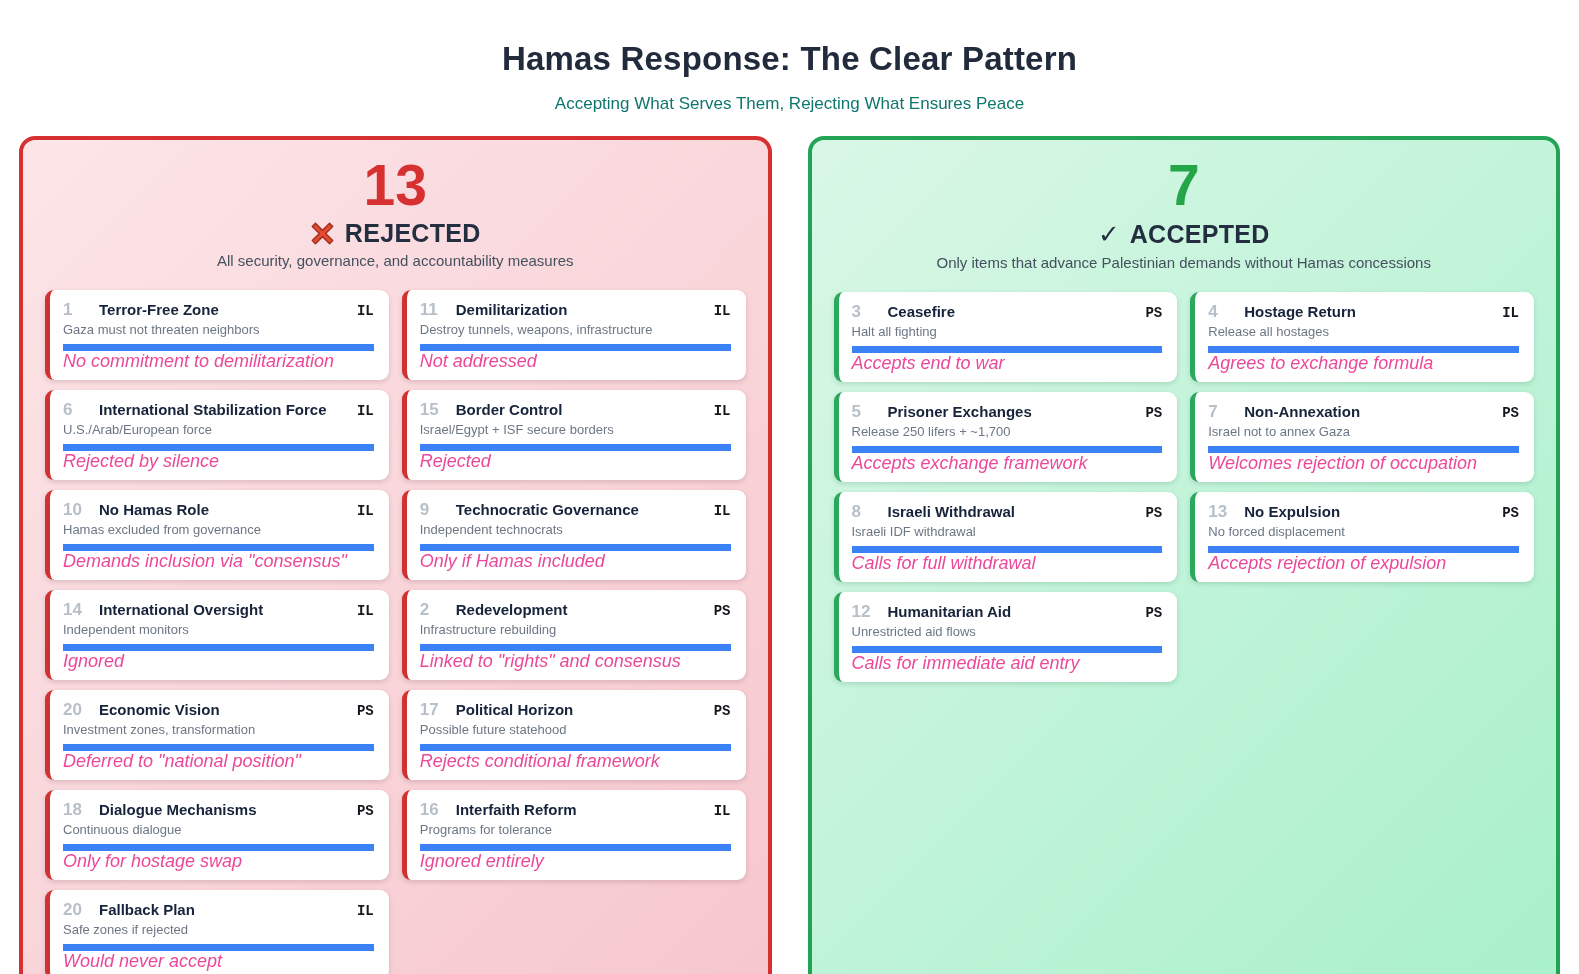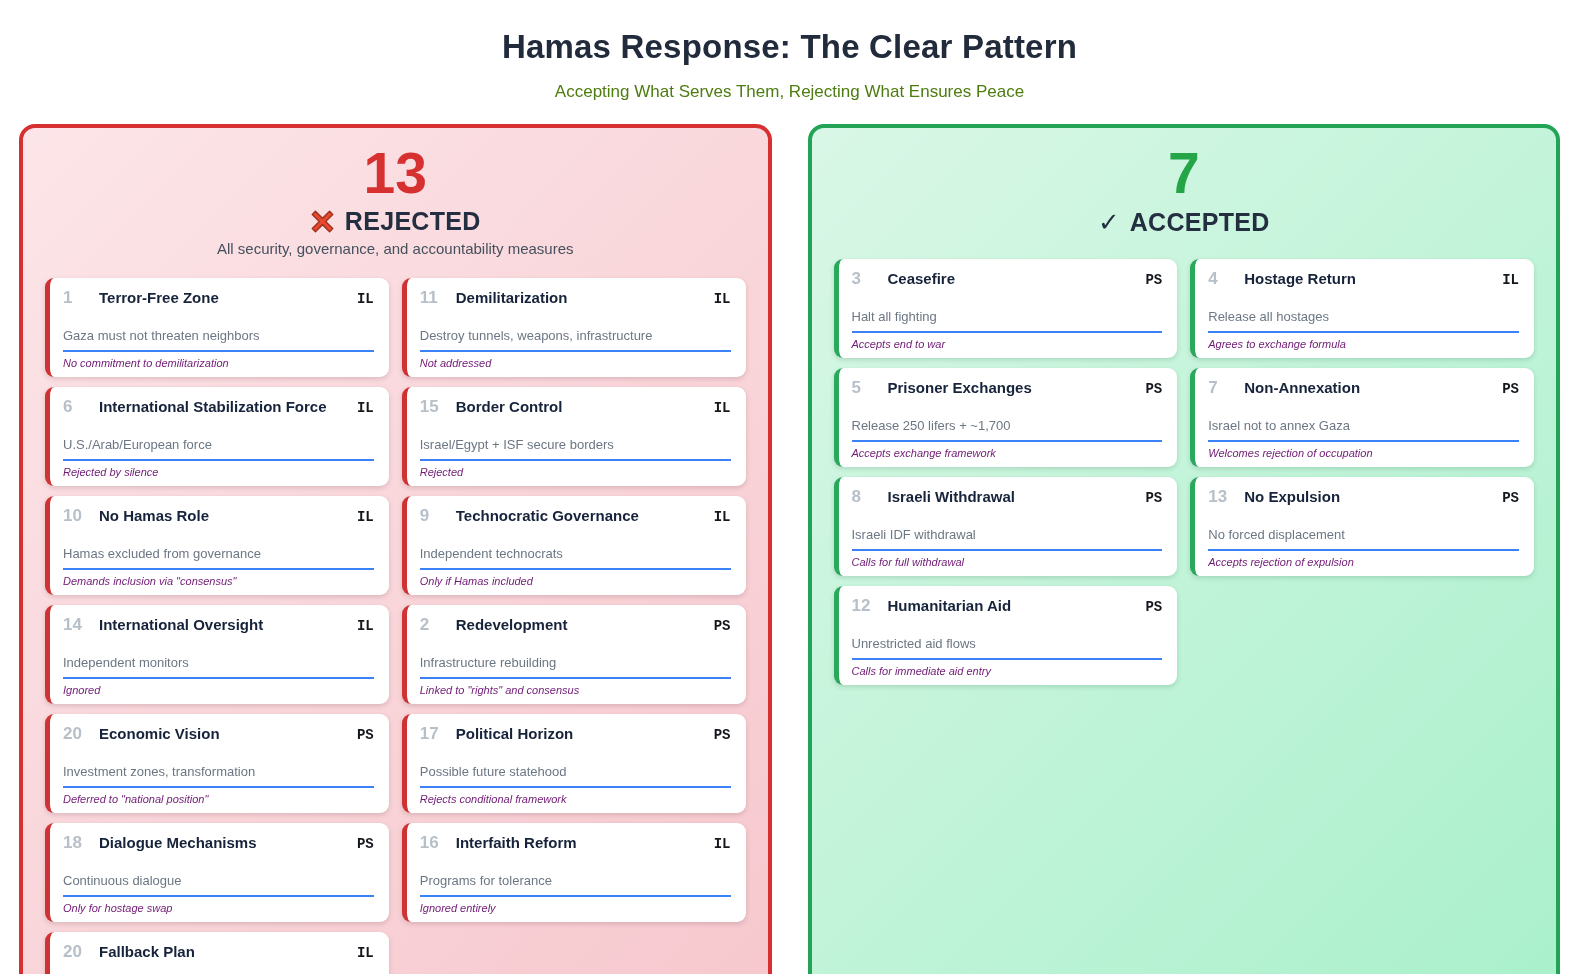--- a/index.html
+++ b/index.html
@@ -1,20 +1,20 @@
 <!DOCTYPE html>
 <html><head>
 <meta charset="utf-8">
 <style>
   * { margin:0; padding:0; box-sizing:border-box; }
   html,body { width:1579px; min-height:974px; background:#ffffff; font-family:"Liberation Sans",sans-serif; }
 
-  .header { text-align:center; padding-top:28px; }
+  .header { text-align:center; padding-top:40px; }
   .page-title { font-size:33px; font-weight:bold; color:#212b3b; letter-spacing:.2px; }
-  .page-subtitle { font-size:17px; color:#4d7c0f; margin-top:16px; }
+  .page-subtitle { font-size:17px; color:#0f766e; margin-top:16px; }
 
   .panels { display:flex; gap:36px; padding:0 19px; margin-top:22px; align-items:stretch; }
   .panel { flex:1; border-radius:16px; border:4px solid; min-height:822px; }
   .panel.rejected { border-color:#d63031; background:linear-gradient(135deg,#fce5e8 0%,#f6c7cd 100%); }
   .panel.accepted { border-color:#23a355; background:linear-gradient(135deg,#d9f7e6 0%,#a8f0cb 100%); }
 
   .panel-head { text-align:center; padding:14px 24px 4px; }
   .panel-count { font-size:57px; font-weight:bold; line-height:1.1; }
   .rejected .panel-count { color:#d63031; }
   .accepted .panel-count { color:#24a548; }
@@ -26,22 +26,22 @@
   .card-grid { display:grid; grid-template-columns:1fr 1fr; gap:10px 13px; padding:17px 22px 22px; align-content:start; }
   .card { background:#ffffff; border-radius:9px; border-left:5px solid; min-height:81px;
           padding:10px 15px 8px 13px; box-shadow:0 2px 5px rgba(90,40,50,.18); }
   .rejected .card { border-left-color:#cf3232; }
   .accepted .card { border-left-color:#2aa85c; box-shadow:0 2px 5px rgba(30,90,60,.18); }
 
   .card-top { display:flex; align-items:baseline; }
   .card-num { color:#b7bfc8; font-weight:bold; font-size:17px; min-width:26px; }
   .card-title { font-weight:bold; font-size:15px; color:#16233a; flex:1; margin-left:10px; }
   .card-tag { font-family:Liberation Mono, monospace; font-weight:bold; font-size:14px; color:#14181d; margin-left:8px; }
-  .card-detail { font-size:13px; color:#6c7784; margin-top:20px; padding-bottom:7px; border-bottom:2px solid #3b82f6; }
-  .card-response { font-size:11px; font-style:italic; color:#701a75; margin-top:5px; }
+  .card-detail { font-size:13px; color:#6c7784; margin-top:2px; padding-bottom:7px; border-bottom:7px solid #3b82f6; }
+  .card-response { font-size:18px; font-style:italic; color:#ec4899; }
 </style>
 </head>
 <body>
 
 <div class="header">
   <div class="page-title">Hamas Response: The Clear Pattern</div>
   <div class="page-subtitle">Accepting What Serves Them, Rejecting What Ensures Peace</div>
 </div>
 
 <div class="panels">
@@ -180,20 +180,21 @@
       </div>
   </div>
 
   <div class="panel accepted">
     <div class="panel-head">
       <div class="panel-count">7</div>
       <div class="panel-label-row">
         <span class="check-glyph">✓</span>
         <span class="panel-label">ACCEPTED</span>
       </div>
+      <div class="panel-desc">Only items that advance Palestinian demands without Hamas concessions</div>
     </div>
     <div class="card-grid">
         <div class="card">
     <div class="card-top">
       <span class="card-num">3</span>
       <span class="card-title">Ceasefire</span>
       <span class="card-tag">PS</span>
     </div>
     <div class="card-detail">Halt all fighting</div>
     <div class="card-response">Accepts end to war</div>

